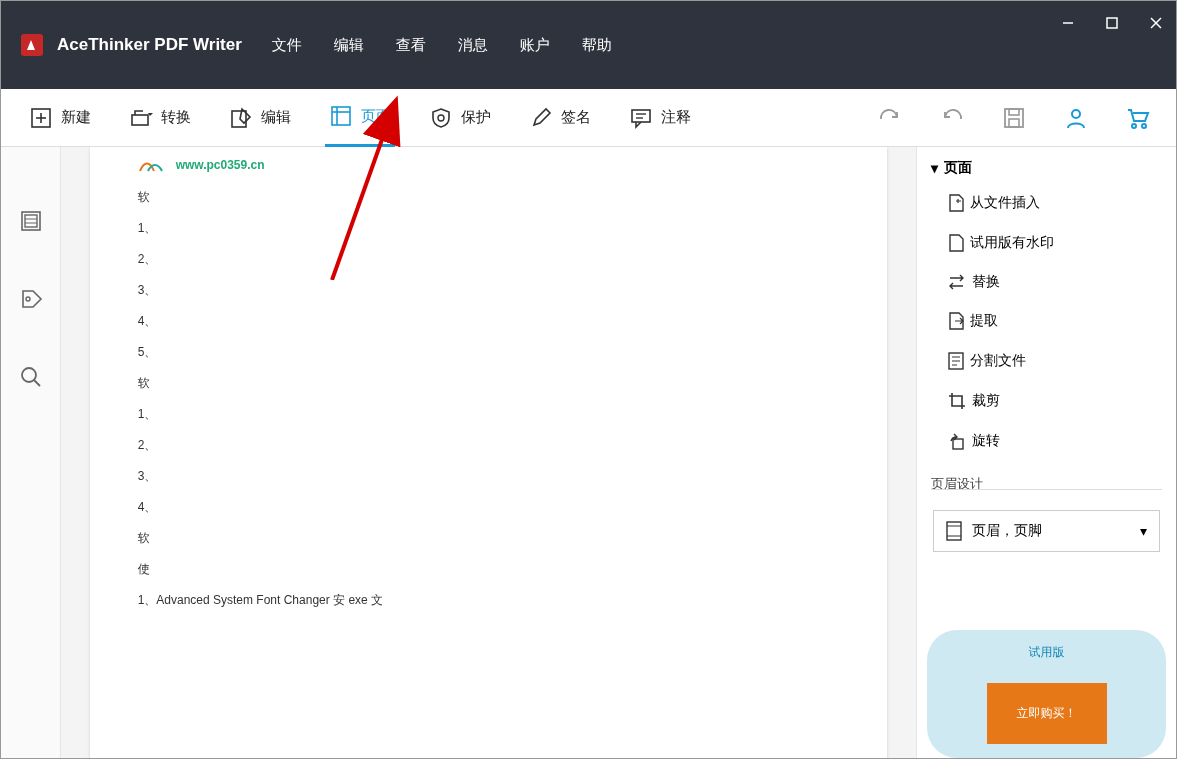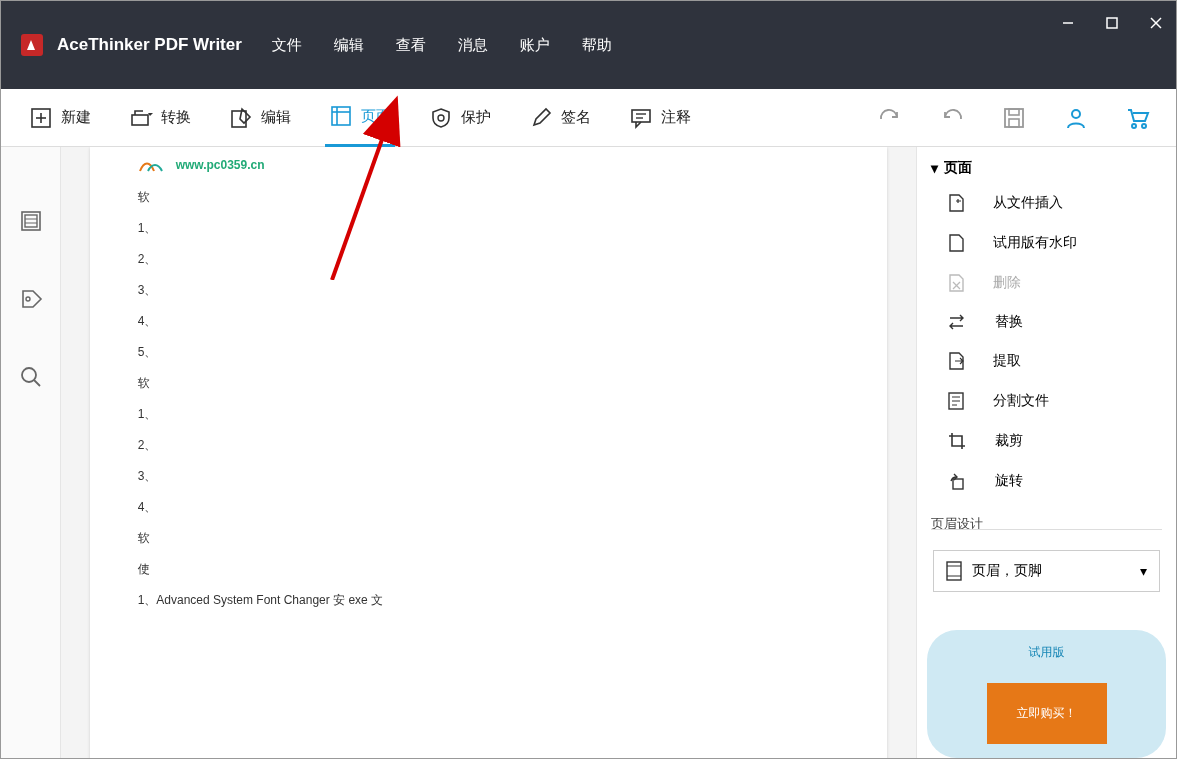--- a/index.html
+++ b/index.html
@@ -54,21 +54,21 @@
 .doc-logo { display:flex; align-items:center; gap:10px; margin-bottom:6px;}
 .doc-url { color:#2a7; font-size:12px; font-weight:bold;}
 .doc-line { margin-top: 14px; font-size:12px; }
 
 .sidepanel {
   width: 260px; border-left: 1px solid #e5e5e5; background:#fff;
   display:flex; flex-direction:column; overflow:hidden; position:relative;
 }
 .sp-head { padding: 12px 14px 6px; font-size:14px; font-weight:600; display:flex; align-items:center; gap:6px; }
 .sp-item {
-  display:flex; align-items:center; gap:28px; padding: 10px 30px; font-size:14px; cursor:pointer;
+  display:flex; align-items:center; gap:5px; padding: 10px 30px; font-size:14px; cursor:pointer;
 }
 .sp-item.disabled { color:#aaa; }
 .sp-sep { padding: 14px 14px 6px; font-size:13px; color:#444; border-top:0; }
 .sp-sep-line { border-bottom:1px solid #ddd; margin: 0 14px; position:relative; top:-10px;}
 .sp-drop {
   margin: 10px 16px; padding: 10px 12px; border:1px solid #ccc; font-size:14px;
   display:flex; align-items:center; cursor:pointer; justify-content:space-between;
 }
 .trial-box {
   margin: 10px; background:#cfe9f3; padding: 14px 10px 14px; margin-top:auto;
@@ -291,30 +291,20 @@
       <span>从文件插入</span>
     </div>
     <div class="sp-item">
       <span>
           <svg width="18" height="20">
             <path d="M3 2 L12 2 L16 6 L16 18 L3 18 Z" fill="none" stroke="#333" stroke-width="1.4"></path>
           </svg>
         </span>
       <span>试用版有水印</span>
     </div>
-    <div class="sp-item disabled">
-      <span>
-          <svg width="18" height="20">
-            <path d="M3 2 L12 2 L16 6 L16 18 L3 18 Z" fill="none" stroke="#bbb" stroke-width="1.4"></path>
-            <line x1="6" y1="9" x2="13" y2="16" stroke="#bbb" stroke-width="1.2"></line>
-            <line x1="13" y1="9" x2="6" y2="16" stroke="#bbb" stroke-width="1.2"></line>
-          </svg>
-        </span>
-      <span>删除</span>
-    </div>
     <div class="sp-item">
       <span>
           <svg width="20" height="18">
             <path d="M3 5 L16 5 M13 2 L16 5 L13 8" fill="none" stroke="#333" stroke-width="1.4"></path>
             <path d="M16 13 L3 13 M6 10 L3 13 L6 16" fill="none" stroke="#333" stroke-width="1.4"></path>
           </svg>
         </span>
       <span>替换</span>
     </div>
     <div class="sp-item">

